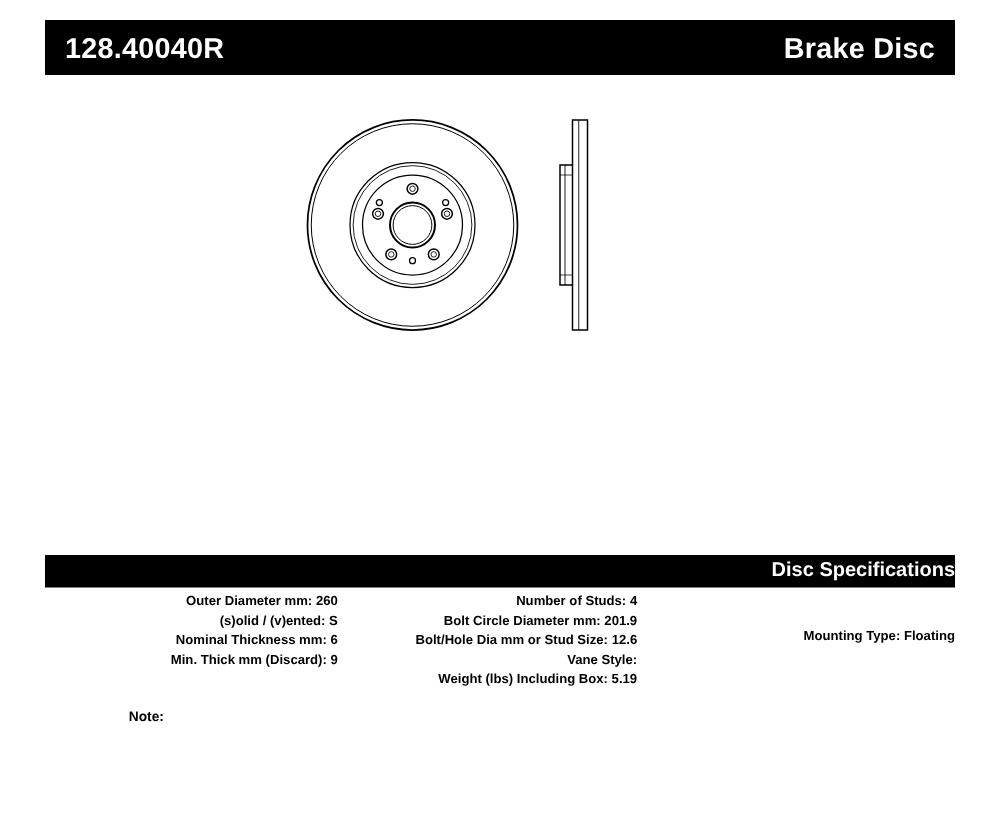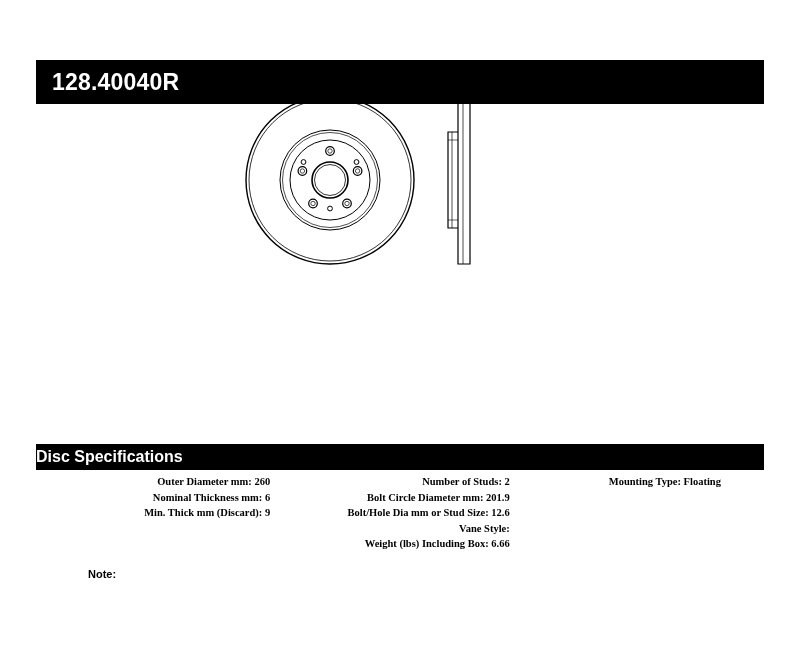--- a/index.html
+++ b/index.html
@@ -22,21 +22,20 @@
     left: 36px;
     top: 16px;
     width: 728px;
     height: 44px;
     background: #000000;
     display: flex;
     align-items: center;
     justify-content: space-between;
     box-sizing: border-box;
     padding: 0 16px;
-    margin-top: 44px;
   }
   .part-number {
     color: #ffffff;
     font-size: 23px;
     font-weight: bold;
     letter-spacing: 0.2px;
     white-space: nowrap;
   }
   .product-type {
     color: #ffffff;
@@ -62,81 +61,82 @@
   
   .spec-bar {
     position: absolute;
     left: 36px;
     top: 444px;
     width: 728px;
     height: 26px;
     background: #000000;
     display: flex;
     align-items: center;
-    justify-content: flex-start;
+    justify-content: flex-end;
   }
   .spec-bar-title {
     color: #ffffff;
     font-size: 16px;
     font-weight: bold;
   }
 
   
   .spec-columns {
     position: absolute;
     left: 36px;
     top: 474px;
     width: 728px;
     display: flex;
     align-items: flex-start;
     font-size: 10.5px;
-    font-family: Liberation Serif, serif;
   }
   .spec-col {
     box-sizing: border-box;
   }
   .spec-col-1 {
     width: 33%;
     text-align: right;
     padding-right: 6px;
   }
   .spec-col-2 {
     width: 34%;
     text-align: right;
     padding-right: 14px;
   }
   .spec-col-3 {
     width: 33%;
-    text-align: center;
+    text-align: right;
     padding-left: 42px;
+    margin-top: 28px;
   }
   .spec-row {
     line-height: 15.5px;
     font-weight: bold;
     white-space: nowrap;
   }
 
   
   .note-area {
     position: absolute;
     left: 36px;
     top: 568px;
     width: 728px;
     font-size: 11px;
     font-weight: bold;
   }
   .note-label {
-    margin-left: 52px;
+    margin-left: 67px;
   }
 </style>
 </head>
 <body>
 
 <div class="header-bar">
   <div class="part-number">128.40040R</div>
+  <div class="product-type">Brake Disc</div>
 </div>
 
 <div class="drawing-area">
   <svg class="drawing-svg" width="340" height="200" viewBox="0 0 340 200">
     <g fill="none" stroke="#000000">
 
       <circle cx="100" cy="100" r="84" stroke-width="1.4"></circle>
       <circle cx="100" cy="100" r="81" stroke-width="0.8"></circle>
 
       <circle cx="100" cy="100" r="50" stroke-width="1"></circle>
@@ -178,29 +178,30 @@
   </svg>
 </div>
 
 <div class="spec-bar">
   <span class="spec-bar-title">Disc Specifications</span>
 </div>
 
 <div class="spec-columns">
   <div class="spec-col spec-col-1">
     <div class="spec-row">Outer Diameter mm:  260</div>
+    <div class="spec-row">(s)olid / (v)ented:  S</div>
     <div class="spec-row">Nominal Thickness mm:  6</div>
     <div class="spec-row">Min. Thick mm (Discard):  9</div>
   </div>
   <div class="spec-col spec-col-2">
-    <div class="spec-row">Number of Studs:  2</div>
+    <div class="spec-row">Number of Studs:  4</div>
     <div class="spec-row">Bolt Circle Diameter mm:  201.9</div>
     <div class="spec-row">Bolt/Hole Dia mm or Stud Size:  12.6</div>
     <div class="spec-row">Vane Style:</div>
-    <div class="spec-row">Weight (lbs) Including Box:  6.66</div>
+    <div class="spec-row">Weight (lbs) Including Box:  5.19</div>
   </div>
   <div class="spec-col spec-col-3">
     <div class="spec-row">Mounting Type: Floating</div>
   </div>
 </div>
 
 <div class="note-area">
   <span class="note-label">Note:</span>
   <span></span>
 </div>

